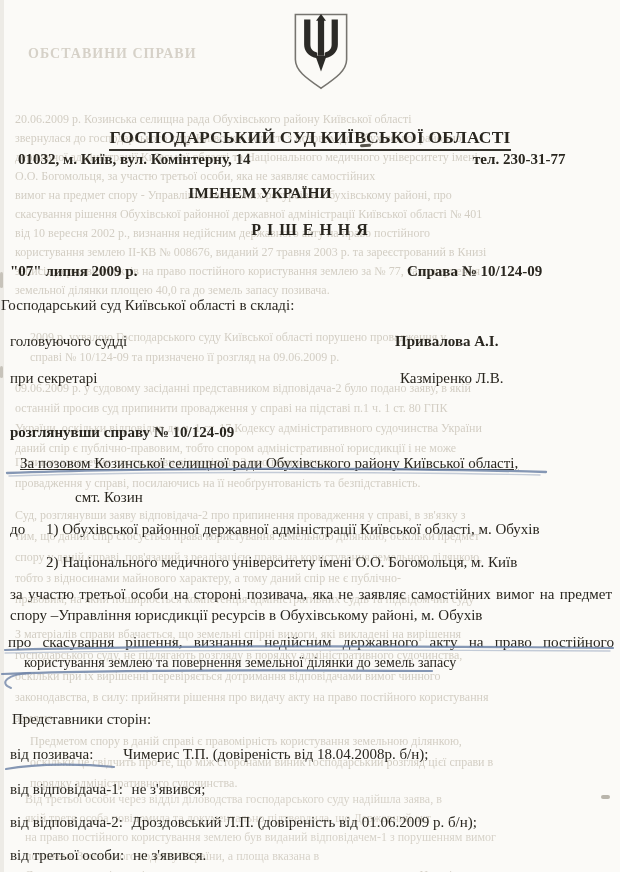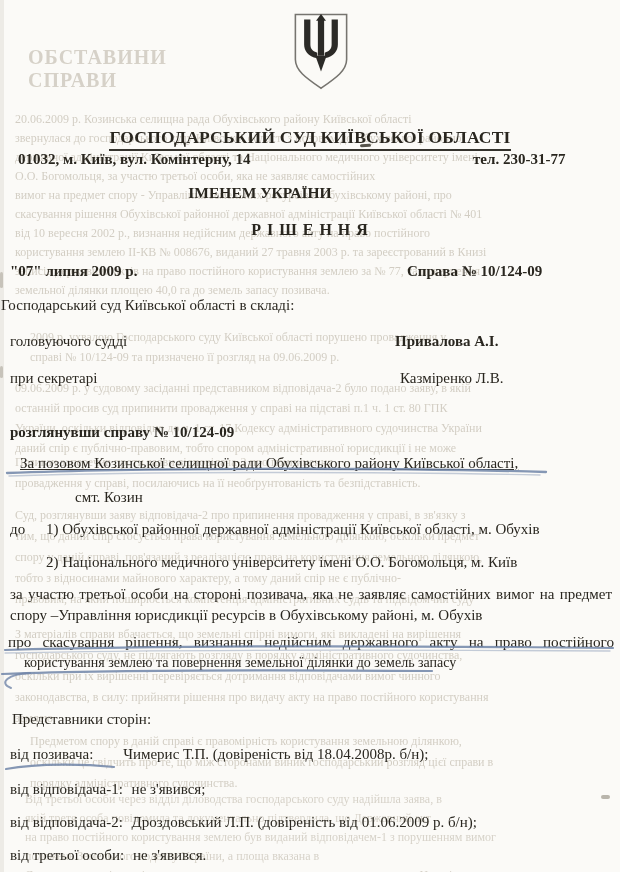--- a/index.html
+++ b/index.html
@@ -15,21 +15,21 @@
   .sm1{left:0;top:272px;width:3px;height:16px;}
   .sm2{left:0;top:366px;width:3px;height:12px;}
   .dash-artifact{position:absolute;left:360px;top:144px;width:11px;height:3px;background:#57544c;border-radius:2px;transform:rotate(-2deg);}
   .mark-artifact{position:absolute;left:601px;top:795px;width:9px;height:4px;background:#8d8779;border-radius:2px;opacity:.6;}
   
   .bleed{
     position:absolute;left:15px;width:598px;color:#b2aa9a;opacity:.55;
     text-align:justify;filter:blur(0.35px);z-index:1;font-size:12px;
   }
   .bleed span{white-space:nowrap;}
-  .bl-heading{left:28px;top:46px;width:220px;font-weight:bold;letter-spacing:1px;font-size:20px;opacity:.5;text-align:left;}
+  .bl-heading{left:28px;top:46px;width:220px;font-weight:bold;letter-spacing:1px;font-size:14px;opacity:.5;text-align:left;}
   .bl-intro{top:110px;line-height:19px;}
   .bl-uhvala{top:327px;left:30px;line-height:20px;}
   .bl-zasidannya{top:378px;line-height:20px;}
   .bl-zaperechennya{top:452px;line-height:21px;}
   .bl-sud{top:505px;line-height:21px;}
   .bl-vbachayetsya{top:624px;line-height:21px;}
   .bl-predmet{top:731px;left:30px;line-height:21px;}
   .bl-tretya{top:790px;left:25px;line-height:19px;opacity:.5;}
   
   .pen-svg{position:absolute;left:0;top:0;z-index:4;pointer-events:none;}

